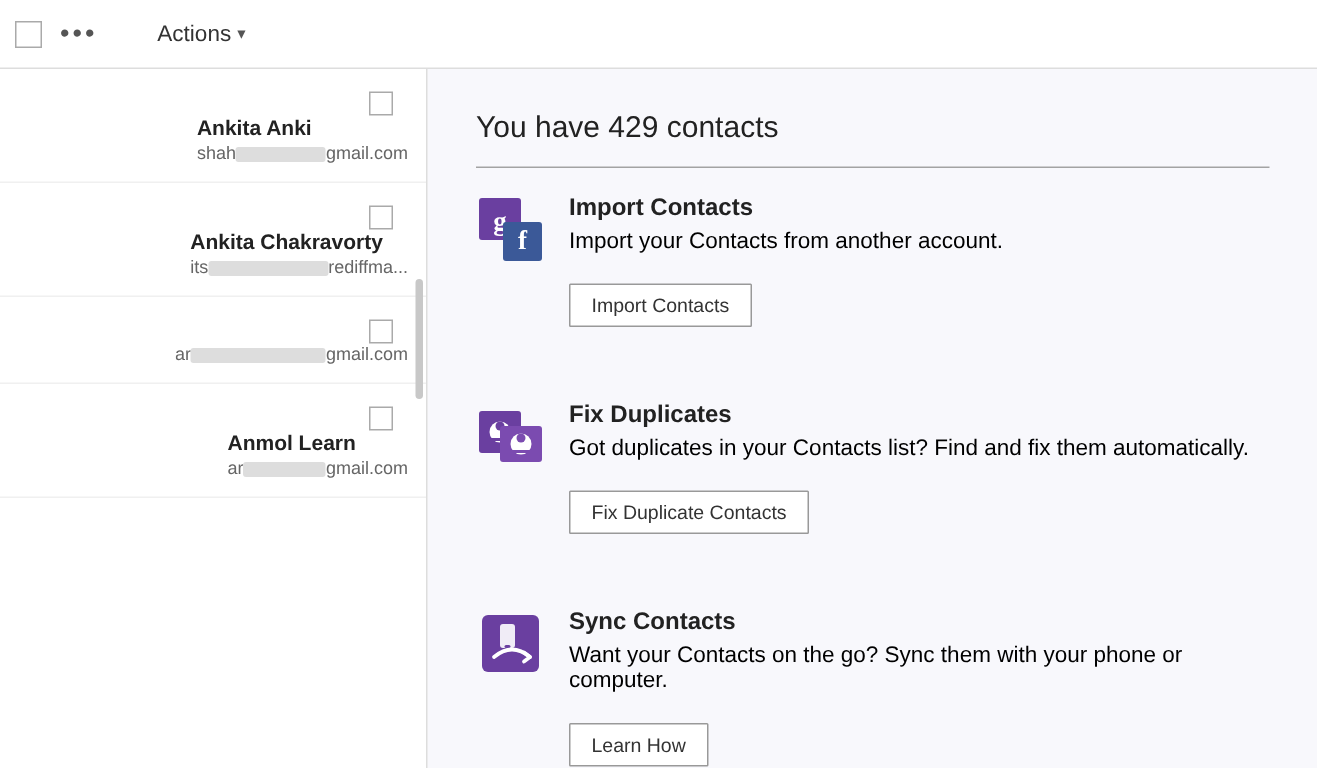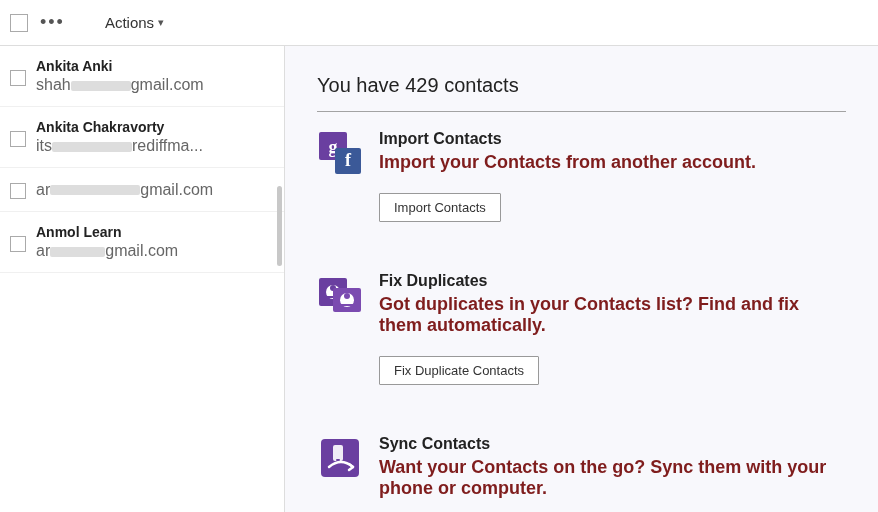--- a/index.html
+++ b/index.html
@@ -84,24 +84,25 @@
     .contacts-panel::-webkit-scrollbar {
       width: 6px;
     }
     .contacts-panel::-webkit-scrollbar-thumb {
       background: #ccc;
       border-radius: 3px;
     }
 
     .contact-item {
       display: flex;
-      align-items: center;
+      align-items: flex-end;
       padding: 12px 12px 12px 10px;
       border-bottom: 1px solid #f0f0f0;
       cursor: pointer;
+      flex-direction: column;
     }
 
     .contact-checkbox {
       width: 16px;
       height: 16px;
       border: 1px solid #aaa;
       background: #fff;
       margin-top: 3px;
       margin-right: 10px;
       flex-shrink: 0;
@@ -112,21 +113,21 @@
     }
 
     .contact-name {
       font-size: 14px;
       font-weight: 600;
       color: #222;
       margin-bottom: 2px;
     }
 
     .contact-email {
-      font-size: 16px;
+      font-size: 12px;
       color: #666;
       white-space: nowrap;
       overflow: hidden;
       text-overflow: ellipsis;
       max-width: 200px;
     }
 
     .redacted {
       display: inline-block;
       background: #ddd;
@@ -184,24 +185,23 @@
     }
 
     .feature-title {
       font-size: 16px;
       font-weight: 600;
       color: #222;
       margin-bottom: 4px;
     }
 
     .feature-desc {
-      font-size: 18px;
-      color: #7f1d1d;
+      font-size: 15px;
+      color: #000000;
       margin-bottom: 10px;
-      font-weight: bold;
     }
 
     .feature-btn {
       display: inline-block;
       padding: 6px 14px;
       border: 1px solid #999;
       background: #fff;
       font-size: 13px;
       color: #333;
       cursor: pointer;

